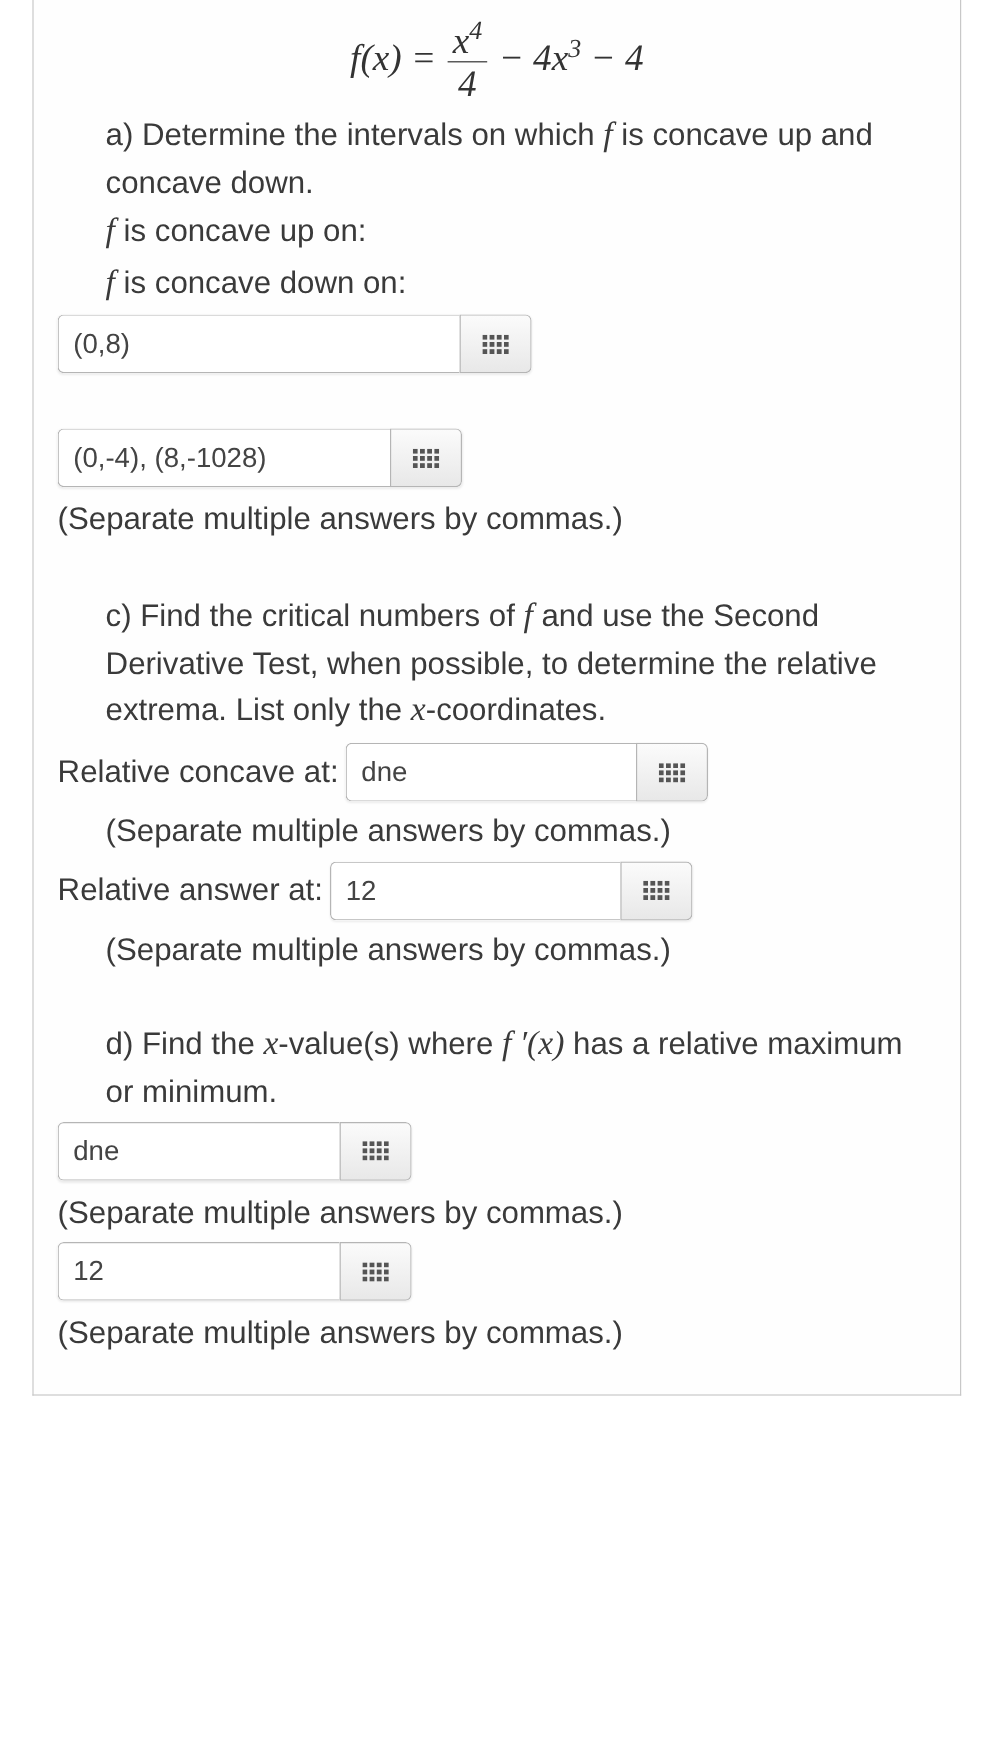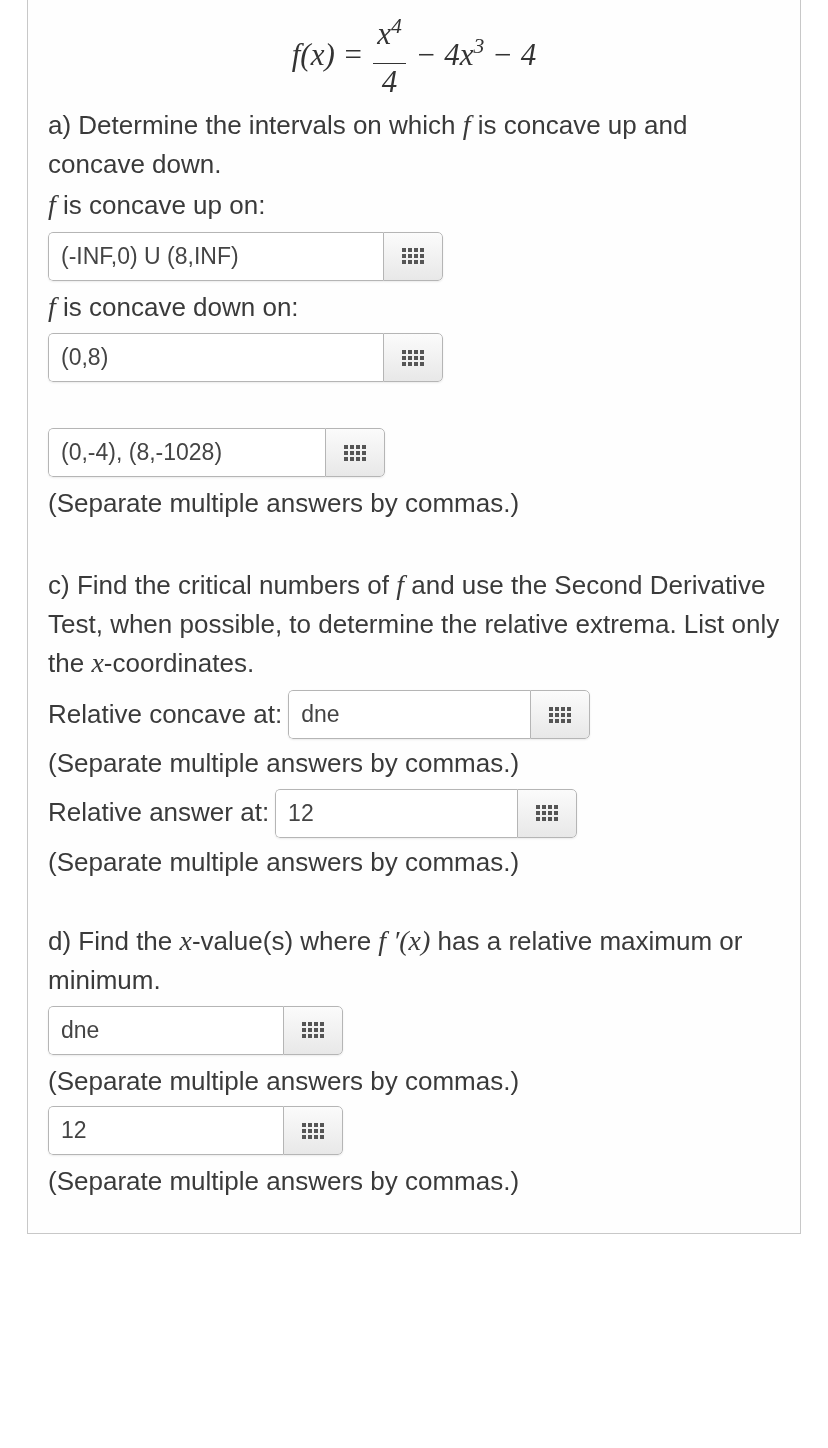--- a/index.html
+++ b/index.html
@@ -24,30 +24,30 @@
     font-style: italic;
     line-height: 1.2;
   }
   .frac {
     display: inline-block;
     vertical-align: middle;
     text-align: center;
     margin: 0 2px;
     line-height: 1;
   }
-  .frac .num { display: block; border-bottom: 1.5px solid #333; padding: 0 4px 14px 4px; }
+  .frac .num { display: block; border-bottom: 1.5px solid #333; padding: 0 4px 2px 4px; }
   .frac .den { display: block; padding: 2px 4px 0 4px; }
   .sup { font-size: 0.7em; vertical-align: super; line-height: 0; }
   .question {
     font-size: 26px;
     line-height: 1.45;
     color: #3a3a3a;
     margin-top: 8px;
   }
-  .question p { margin-bottom: 2px; }
+  .question p { margin-bottom: 2px; margin-left: 40px; }
   .mathline { font-family: "Times New Roman", serif; font-style: italic; font-size: 28px; }
   .mathline .rm { font-style: normal; font-family: Arial, sans-serif; font-size: 26px; text-align: right; }
   .mathi { font-family: "Times New Roman", serif; font-style: italic; font-size: 28px; }
   .xvar { font-family: "Times New Roman", serif; font-style: italic; font-size: 28px; }
   .rowline { display: flex; align-items: center; flex-wrap: wrap; gap: 6px; margin: 4px 0; }
   .inputwrap {
     display: inline-flex;
     align-items: stretch;
     margin: 2px 6px 2px 0;
     border-radius: 5px;
@@ -98,43 +98,20 @@
     − 4<span style="font-style:italic;">x</span><span class="sup">3</span> − 4
   </div>
 
   <div class="question">
     <p>
       <span><span>a) Determine the intervals on which </span><span class="mathi">f</span><span> is concave up and concave down.</span></span>
     </p>
     <p class="mathline">
       <span><span class="mathi">f</span><span class="rm"> is concave up on:</span></span>
     </p>
-    <div class="rowline">
-      <span class="inputwrap w-wide">
-        <input type="text" value="(-INF,0) U (8,INF)" style="">
-        <span class="gridbtn">
-          <svg width="22" height="16" viewBox="0 0 22 16">
-              <g fill="#555">
-                <rect x="0" y="0" width="4" height="4"></rect>
-                <rect x="6" y="0" width="4" height="4"></rect>
-                <rect x="12" y="0" width="4" height="4"></rect>
-                <rect x="18" y="0" width="4" height="4"></rect>
-                <rect x="0" y="6" width="4" height="4"></rect>
-                <rect x="6" y="6" width="4" height="4"></rect>
-                <rect x="12" y="6" width="4" height="4"></rect>
-                <rect x="18" y="6" width="4" height="4"></rect>
-                <rect x="0" y="12" width="4" height="4"></rect>
-                <rect x="6" y="12" width="4" height="4"></rect>
-                <rect x="12" y="12" width="4" height="4"></rect>
-                <rect x="18" y="12" width="4" height="4"></rect>
-              </g>
-            </svg>
-        </span>
-      </span>
-    </div>
     <p class="mathline">
       <span><span class="mathi">f</span><span class="rm"> is concave down on:</span></span>
     </p>
     <div class="rowline">
       <span class="inputwrap w-wide">
         <input type="text" value="(0,8)" style="">
         <span class="gridbtn">
           <svg width="22" height="16" viewBox="0 0 22 16">
               <g fill="#555">
                 <rect x="0" y="0" width="4" height="4"></rect>

